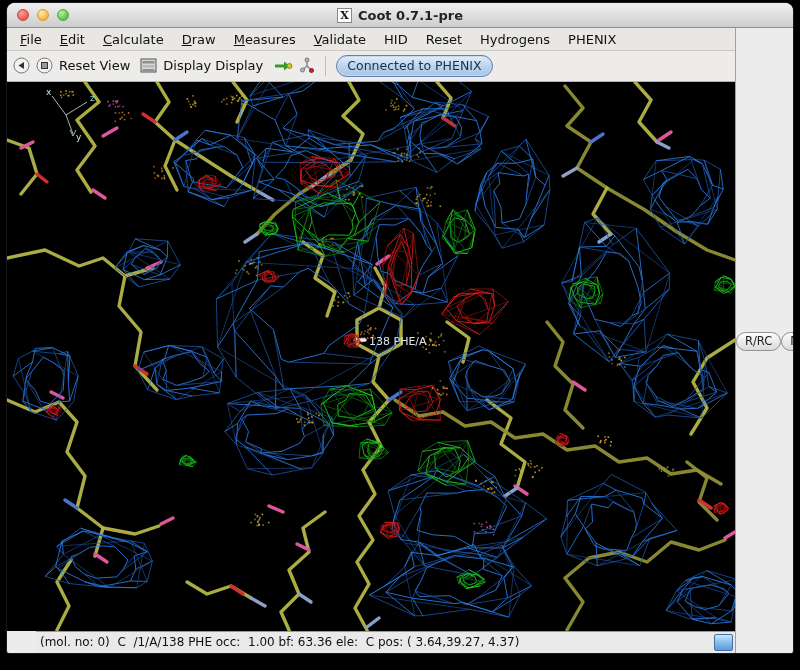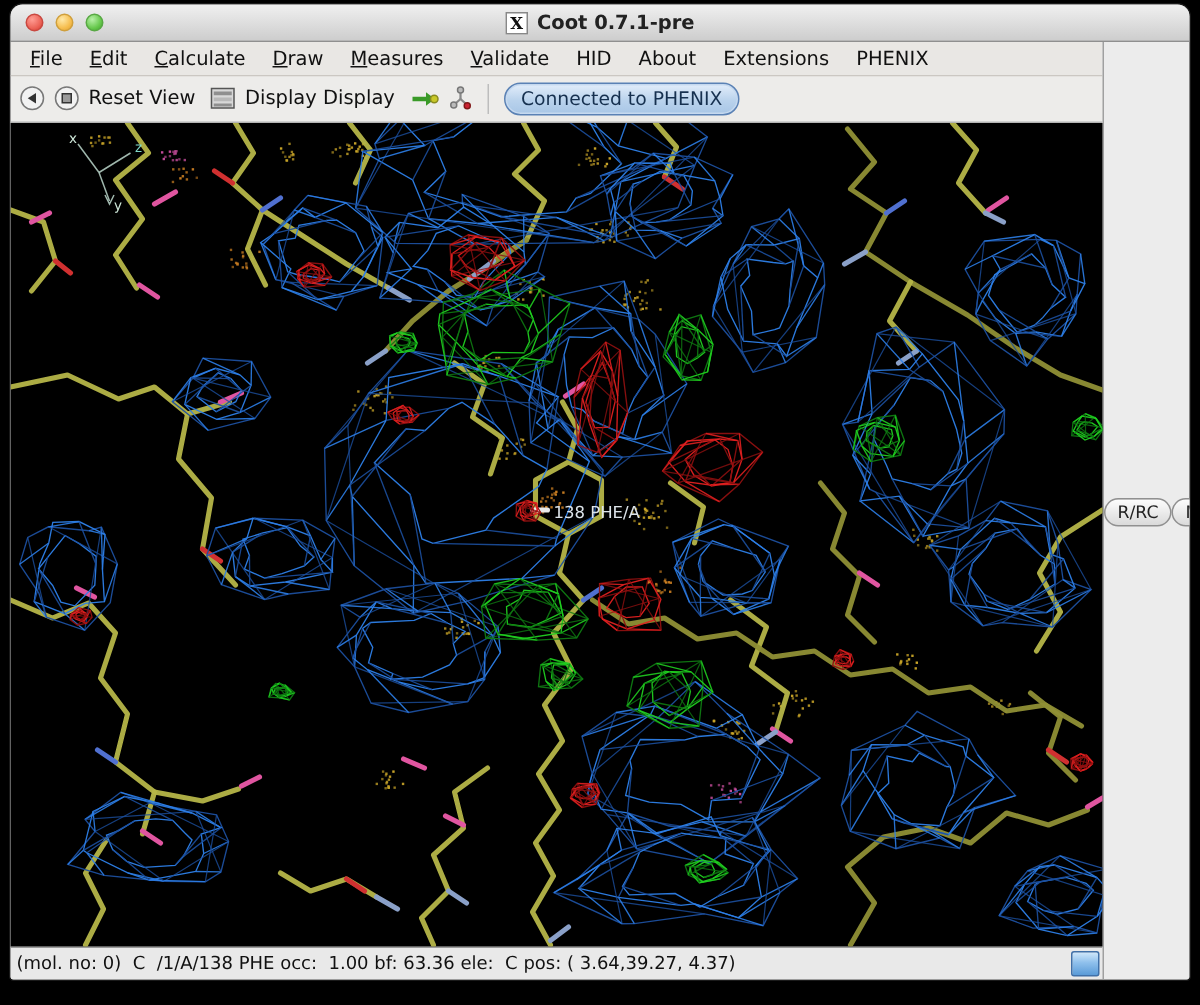--- a/index.html
+++ b/index.html
@@ -28,21 +28,21 @@
   
   .toolbar{height:31px;background:#edecea;border-bottom:1px solid #b4b4b4;display:flex;align-items:center;padding:0 6px;gap:6px;}
   .tb-label{font-size:13px;color:#111;margin-right:4px;}
   .tb-sep{width:1px;height:20px;background:#bdbdbd;margin:0 4px;}
   .pill{font-size:12.5px;color:#16304f;background:linear-gradient(#e3eefb,#b9d2ec 55%,#a8c6e6);
     border:1.5px solid #5b82b5;border-radius:11px;padding:2px 10px 3px;box-shadow:0 0 0 1px #c6d9ef inset;}
   
   .canvas{flex:1;background:#000;position:relative;}
   .canvas svg{display:block;width:100%;height:100%;}
   
-  .statusrow{height:22px;background:#e9e9e9;border-top:1px solid #9a9a9a;display:flex;align-items:center;}
+  .statusrow{height:22px;background:#e9e9e9;border-top:1px solid #9a9a9a;display:flex;align-items:center;margin-left:29px;}
   .status-text{flex:1;font-size:12px;color:#111;padding:0 4px;white-space:pre;overflow:hidden;}
   .hscroll{width:24px;height:18px;display:flex;align-items:center;justify-content:center;}
   .hthumb{width:17px;height:15px;border:1px solid #4070a8;border-radius:2px;
     background:linear-gradient(#cfe7fa,#8fc0ec 45%,#5a9bd8);}
   
   .sidebar{width:57px;background:#ececec;border-left:1px solid #a0a0a0;display:flex;
     align-items:center;padding-top:2px;box-sizing:border-box;}
   .handle-dots{margin:1px 0 2px;}
   .spill{font-size:11.5px;color:#222;background:linear-gradient(#fdfdfd,#dadada);border:1px solid #909090;
     border-radius:10px;padding:1px 8px 2px;margin:1px 0;}
@@ -79,22 +79,22 @@
     <div class="leftcol">
 
       <div class="menubar" id="menubar">
           <span class="menu-item"><u>F</u>ile</span>
           <span class="menu-item"><u>E</u>dit</span>
           <span class="menu-item"><u>C</u>alculate</span>
           <span class="menu-item"><u>D</u>raw</span>
           <span class="menu-item"><u>M</u>easures</span>
           <span class="menu-item"><u>V</u>alidate</span>
           <span class="menu-item">HID</span>
-          <span class="menu-item">About</span>
-          <span class="menu-item">Extensions</span>
+          <span class="menu-item">Reset</span>
+          <span class="menu-item">Hydrogens</span>
           <span class="menu-item">PHENIX</span>
         </div>
 
       <div class="toolbar">
         <svg width="17" height="17">
           <circle cx="8.5" cy="8.5" r="7.5" fill="#f2f2f2" stroke="#787878"></circle>
           <path d="M11,5 L5.5,8.5 L11,12 Z" fill="#333"></path>
         </svg>
         <svg width="17" height="17">
           <circle cx="8.5" cy="8.5" r="7.5" fill="#f2f2f2" stroke="#787878"></circle>

